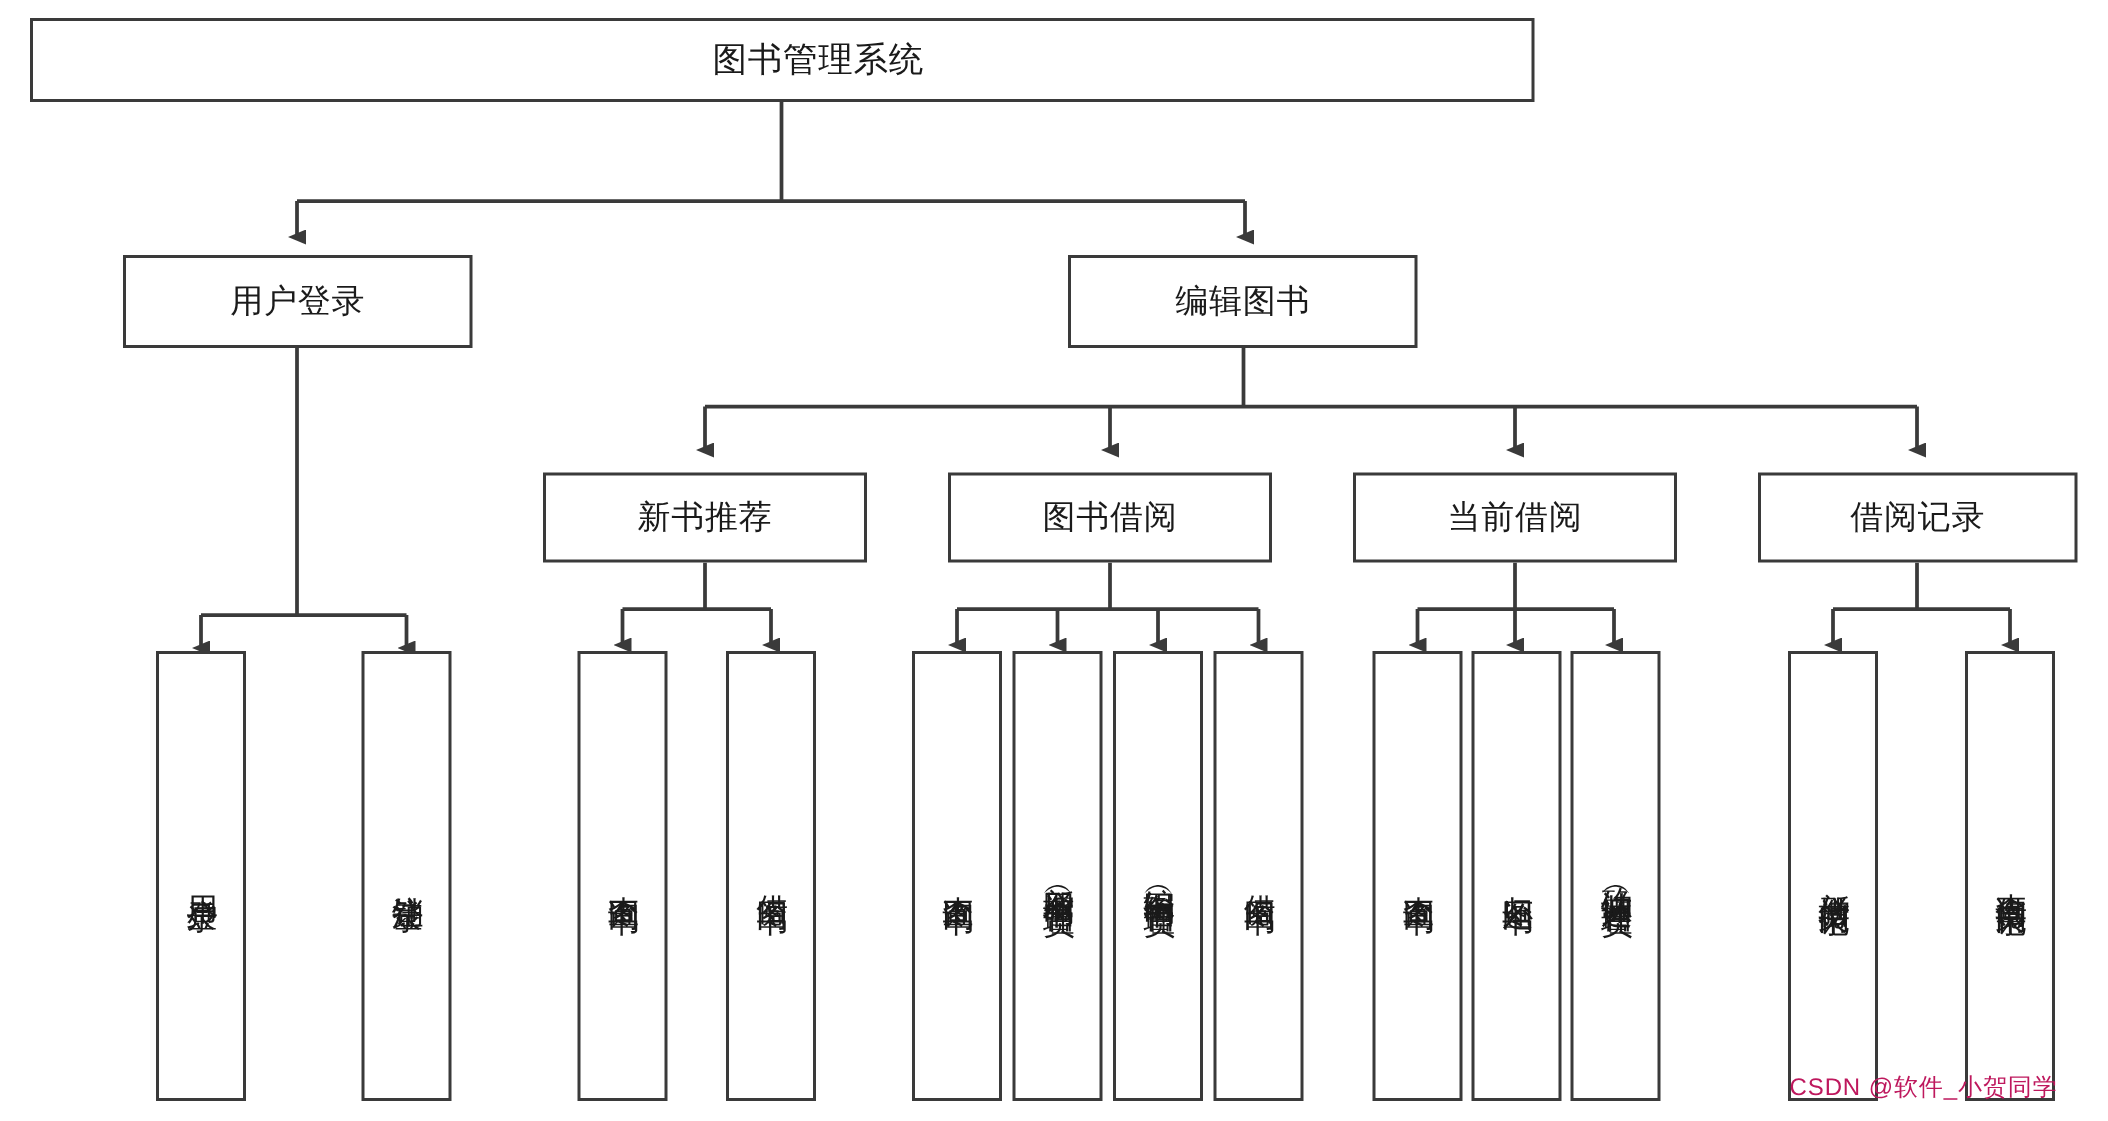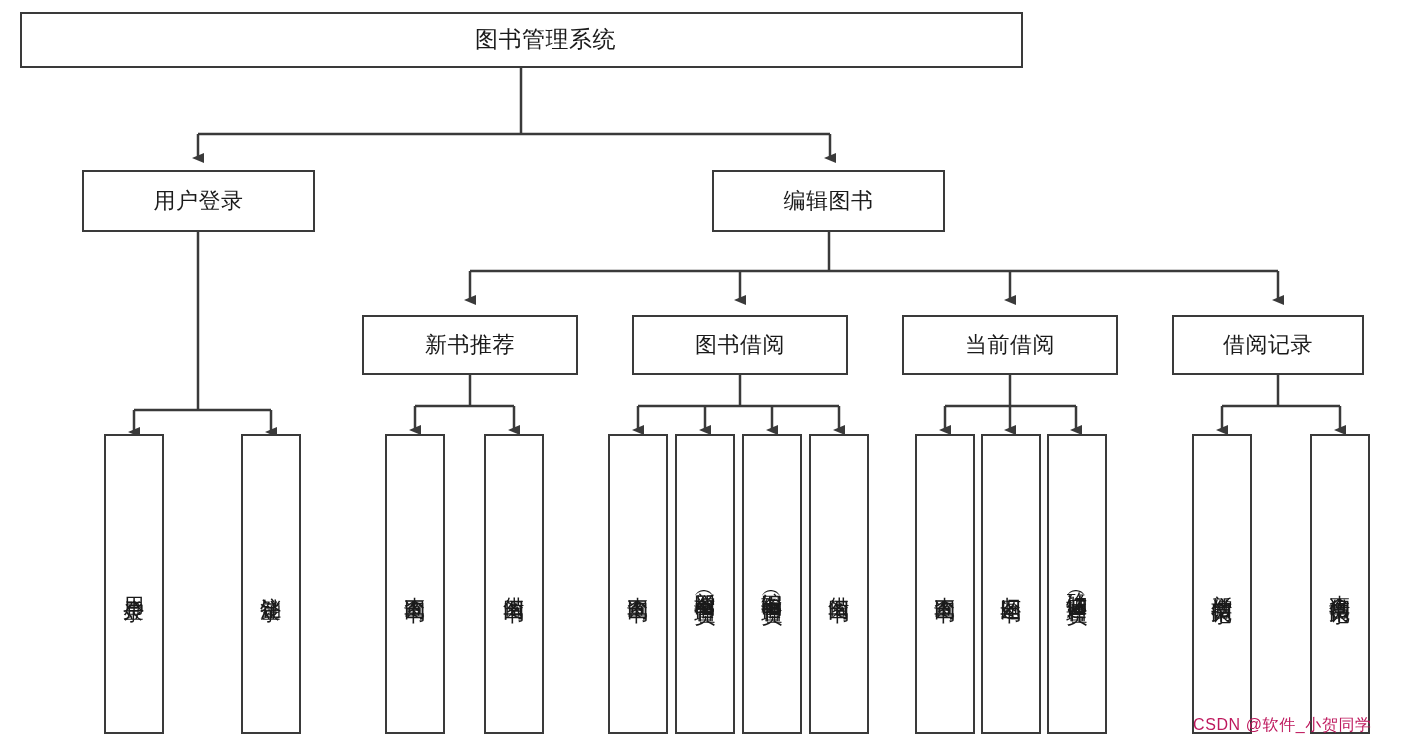--- a/index.html
+++ b/index.html
@@ -133,21 +133,21 @@
   </div>
 
   <div class="node horiz" style="left:632px; top:315px; width:216px; height:60px;">
     <span class="label">图书借阅</span>
   </div>
 
   <div class="node horiz" style="left:902px; top:315px; width:216px; height:60px;font-family:Liberation Serif, serif;">
     <span class="label">当前借阅</span>
   </div>
 
-  <div class="node horiz" style="left:1172px; top:315px; width:192px; height:60px;">
+  <div class="node horiz" style="left:1172px; top:315px; width:213px; height:60px;">
     <span class="label">借阅记录</span>
   </div>
 
   <div class="node vert" style="left:104px; top:434px; width:60px; height:300px;">
     <span class="label">用户登录</span>
   </div>
 
   <div class="node vert" style="left:241px; top:434px; width:60px; height:300px;">
     <span class="label">注销登录</span>
   </div>

